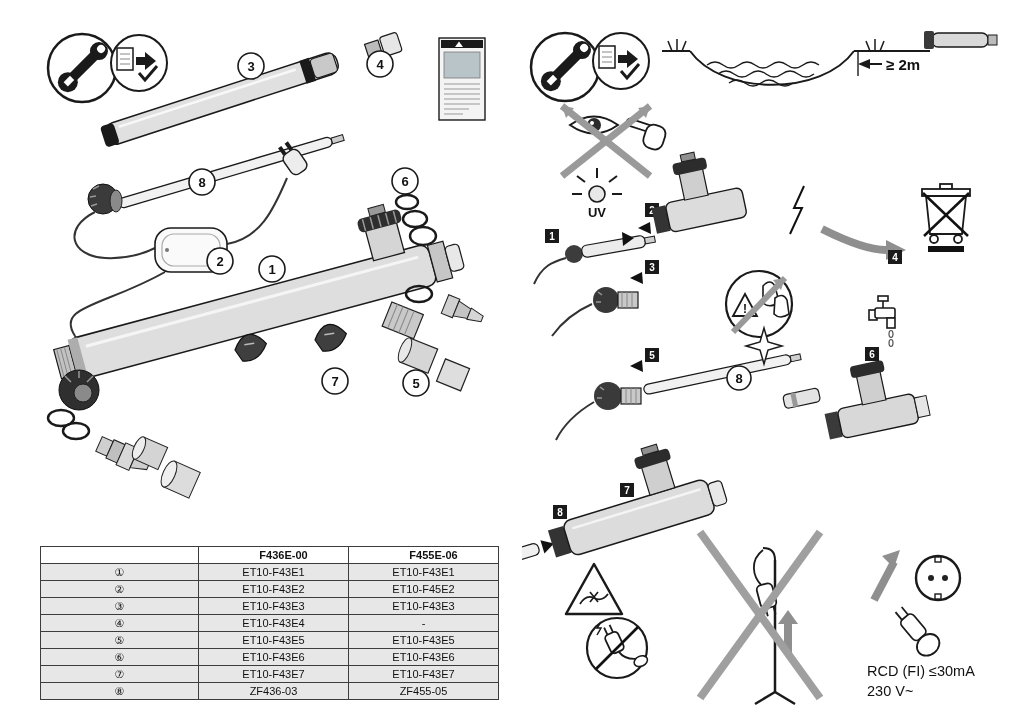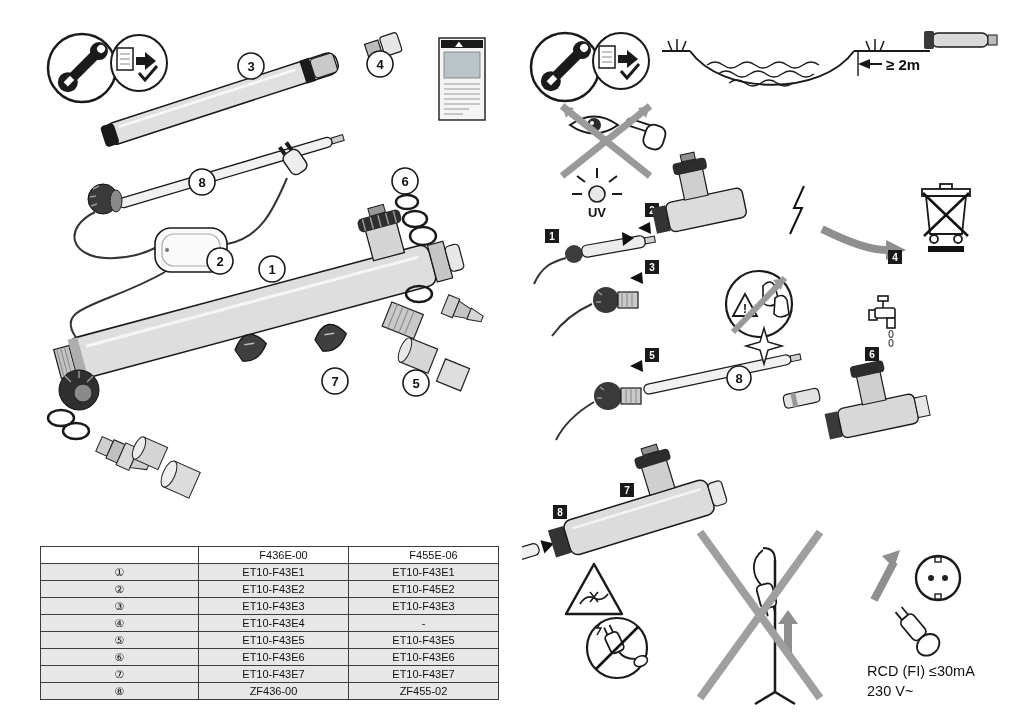--- a/index.html
+++ b/index.html
@@ -9,21 +9,21 @@
   #left-svg{left:15px;top:6px;}
   #right-svg{left:522px;top:4px;}
 
   .parts-table{position:absolute;left:40px;top:546px;border-collapse:collapse;
                font-size:11px;color:#111;table-layout:fixed;}
   .parts-table col.c0{width:158px}
   .parts-table col.c1{width:150px}
   .parts-table col.c2{width:150px}
   .parts-table th,.parts-table td{border:1px solid #3c3c3c;height:16px;
                padding:0 4px;text-align:center;overflow:hidden;white-space:nowrap;}
-  .parts-table th{background:#fff;font-weight:normal;padding-left:24px;}
+  .parts-table th{background:#fff;font-weight:bold;padding-left:24px;}
   .parts-table td{background:#e7e7e7;}
 
   
   .co{font:600 13px "Liberation Sans",sans-serif;fill:#111;text-anchor:middle;}
   .st{font:700 10px "Liberation Sans",sans-serif;fill:#fff;text-anchor:middle;}
   .big-lbl{font:700 15px "Liberation Sans",sans-serif;fill:#111;}
   .uv-lbl{font:700 13px "Liberation Sans",sans-serif;fill:#111;text-anchor:middle;}
   .rcd-lbl{font:400 14.5px "Liberation Sans",sans-serif;fill:#111;}
   .ex-lbl{font:700 12px "Liberation Sans",sans-serif;fill:#111;text-anchor:middle;}
 </style>
@@ -270,22 +270,22 @@
         <td>ET10-F43E6</td>
         <td>ET10-F43E6</td>
       </tr>
       <tr>
         <td>⑦</td>
         <td>ET10-F43E7</td>
         <td>ET10-F43E7</td>
       </tr>
       <tr>
         <td>⑧</td>
-        <td>ZF436-00</td>
-        <td>ZF455-02</td>
+        <td>ZF436-03</td>
+        <td>ZF455-05</td>
       </tr>
     </tbody>
   </table>
 
   <svg id="right-svg" width="498" height="716" viewBox="0 0 498 716">
 
     <g transform="translate(43,63)">
       <circle r="34" fill="#fff" stroke="#1a1a1a" stroke-width="2.5"></circle>
       <g transform="rotate(45)">
         <rect x="-5" y="-24" width="10" height="40" rx="4" fill="#1a1a1a"></rect>

